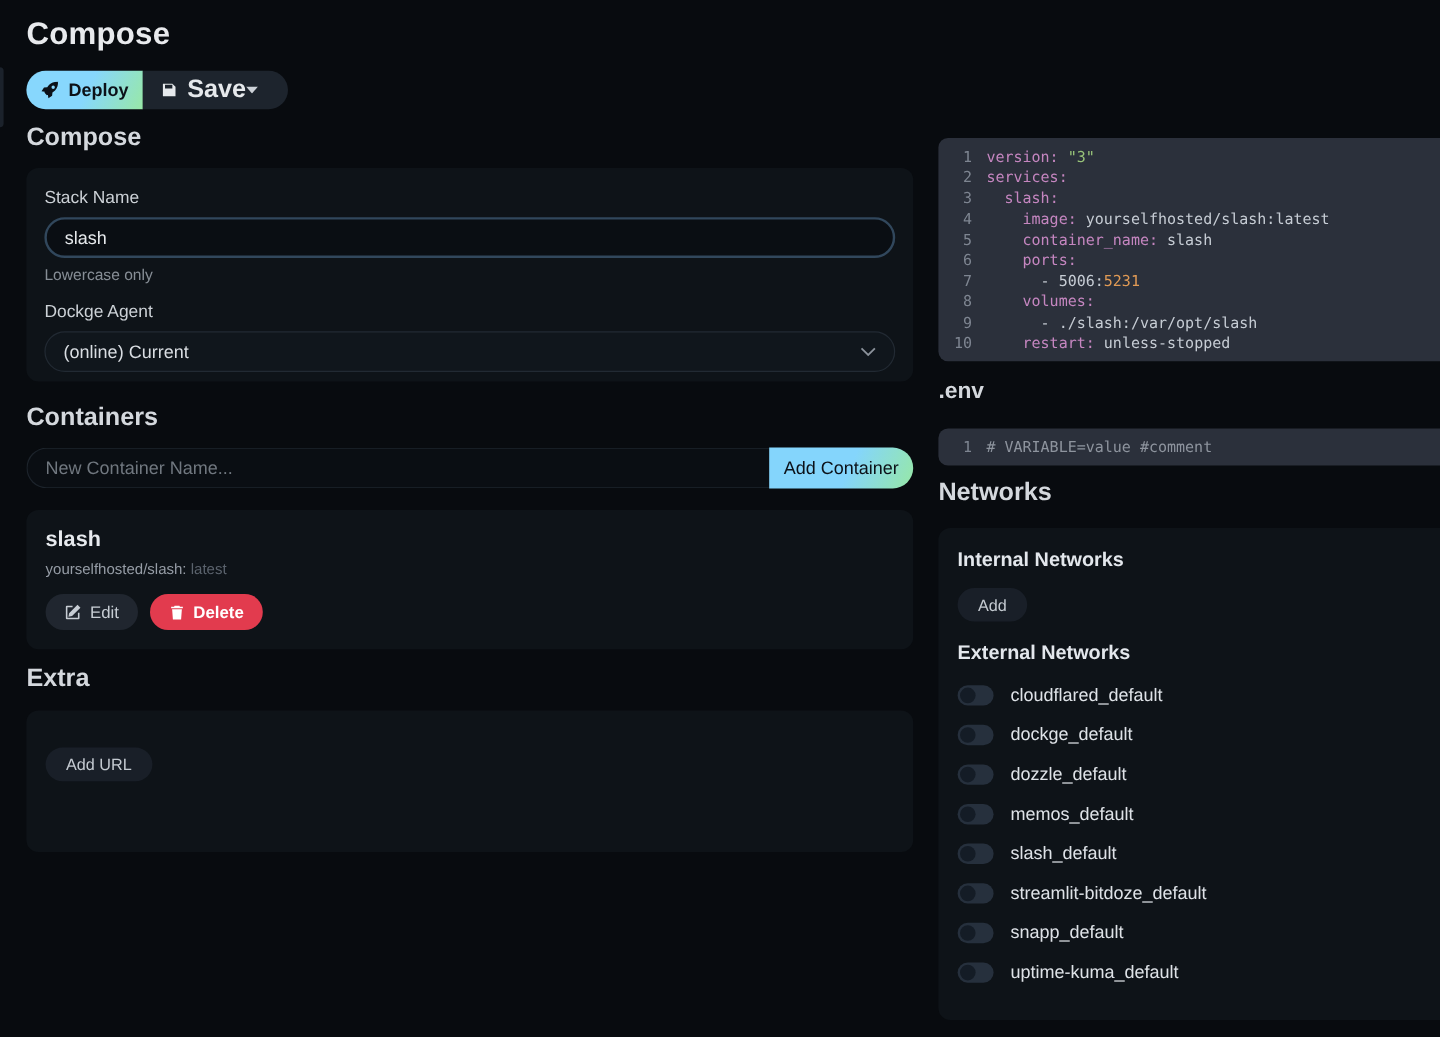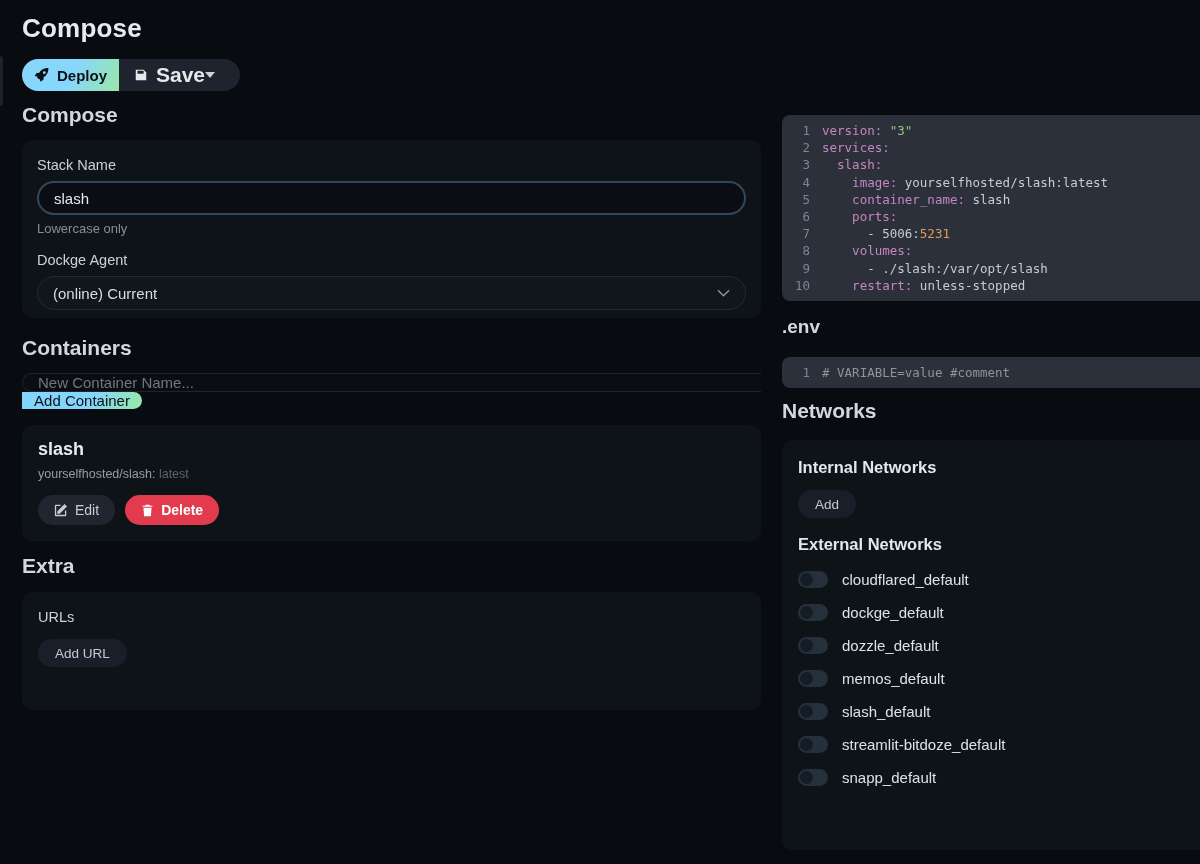--- a/index.html
+++ b/index.html
@@ -179,21 +179,21 @@
     <span class="chev">
       <svg width="13" height="8" viewBox="0 0 14 8">
           <path fill="none" stroke="currentColor" stroke-width="1.6" d="M1 1l6 6 6-6"></path>
         </svg>
     </span>
   </div>
 </div>
 
 <div class="abs sec-h" style="left:22px; top:336px;text-align:right;">Containers</div>
 
-<div class="abs input-group" style="left:22px; top:373px; width:739px;flex-direction:column;">
+<div class="abs input-group" style="left:22px; top:373px; width:739px;">
   <input class="ig-input" type="text" placeholder="New Container Name..." style="">
   <button class="btn-addcontainer">Add Container</button>
 </div>
 
 <div class="abs card" style="left:22px; top:425px; width:739px; height:116px; padding:14px 16px;">
   <div class="container-title">slash</div>
   <div class="container-image">
     <span>yourselfhosted/slash:</span>
     <span class="tag">latest</span>
   </div>
@@ -213,21 +213,20 @@
           </svg>
       </span>
       <span>Delete</span>
     </button>
   </div>
 </div>
 
 <div class="abs sec-h" style="left:22px; top:554px;">Extra</div>
 
 <div class="abs card" style="left:22px; top:592px; width:739px; height:118px; padding:17px 16px;">
-  <div class="field-label">URLs</div>
   <button class="btn-dark" style="margin-top:14px;">Add URL</button>
 </div>
 
 <div class="abs editor" style="left:782px; top:115px; width:430px;" id="compose-editor">
     <div class="cm-line"><span class="cm-gutter">1</span><span class="cm-content"><span class="tok-key">version:</span><span class="tok-plain"> </span><span class="tok-string">"3"</span></span></div>
     <div class="cm-line"><span class="cm-gutter">2</span><span class="cm-content"><span class="tok-key">services:</span></span></div>
     <div class="cm-line"><span class="cm-gutter">3</span><span class="cm-content"><span class="tok-plain">  </span><span class="tok-key">slash:</span></span></div>
     <div class="cm-line"><span class="cm-gutter">4</span><span class="cm-content"><span class="tok-plain">    </span><span class="tok-key">image:</span><span class="tok-plain"> yourselfhosted/slash:latest</span></span></div>
     <div class="cm-line"><span class="cm-gutter">5</span><span class="cm-content"><span class="tok-plain">    </span><span class="tok-key">container_name:</span><span class="tok-plain"> slash</span></span></div>
     <div class="cm-line"><span class="cm-gutter">6</span><span class="cm-content"><span class="tok-plain">    </span><span class="tok-key">ports:</span></span></div>
@@ -270,14 +269,18 @@
         <span class="net-label">slash_default</span>
       </div>
       <div class="net-row">
         <div class="switch"></div>
         <span class="net-label">streamlit-bitdoze_default</span>
       </div>
       <div class="net-row">
         <div class="switch"></div>
         <span class="net-label">snapp_default</span>
       </div>
+      <div class="net-row">
+        <div class="switch"></div>
+        <span class="net-label">uptime-kuma_default</span>
+      </div>
     </div>
 </div>
 
 </body></html>

